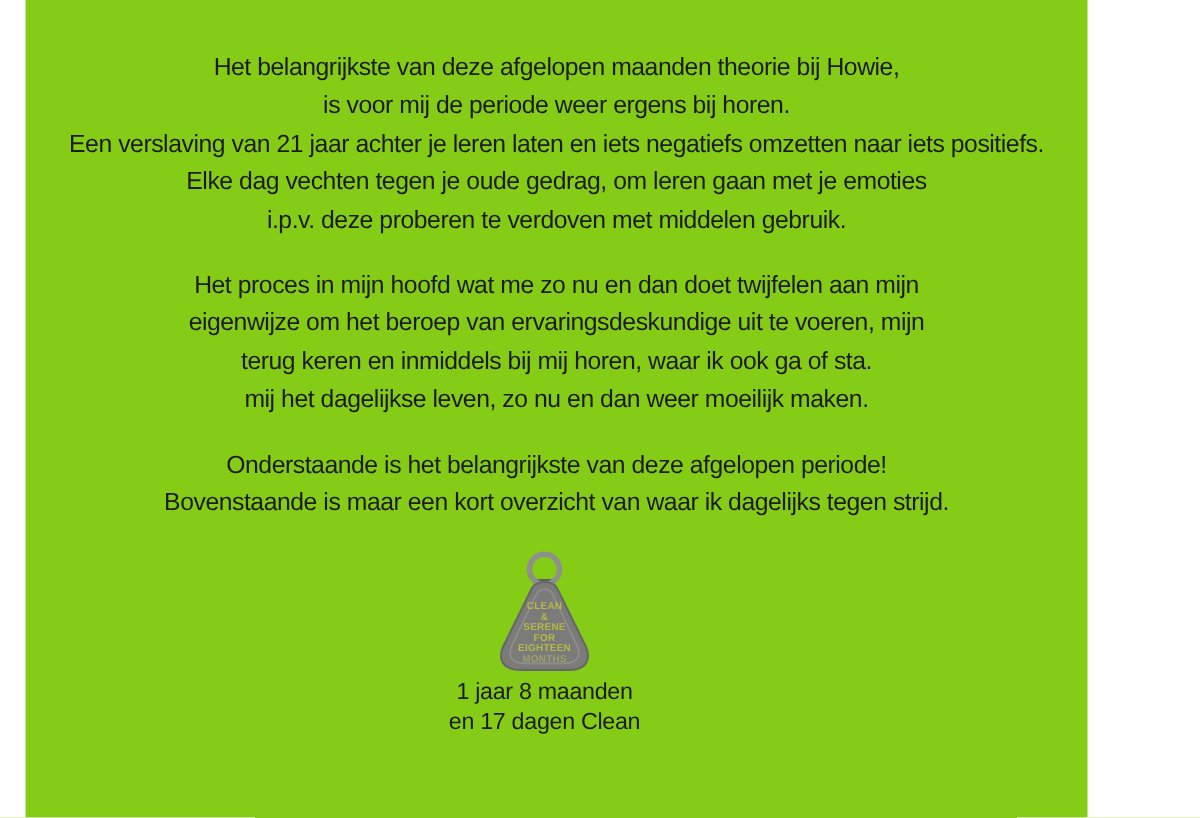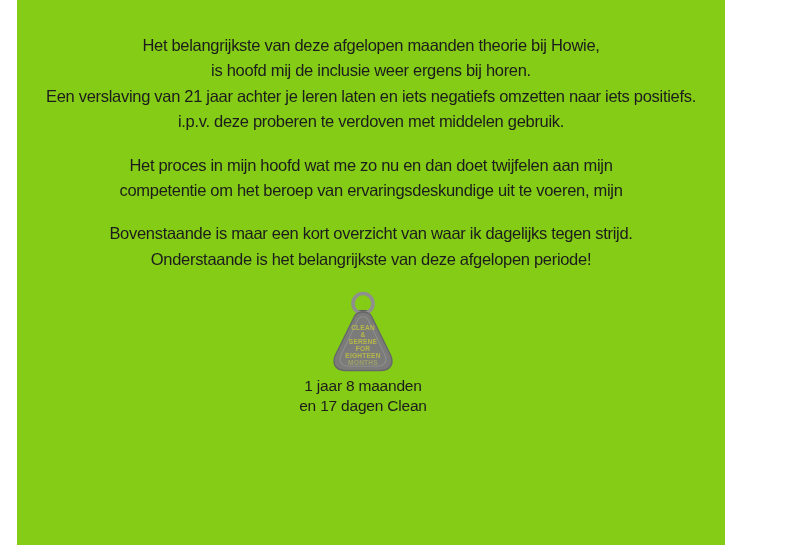--- a/index.html
+++ b/index.html
@@ -52,33 +52,36 @@
     letter-spacing: -0.2px;
   }
 </style>
 </head>
 <body>
 
 <div class="page">
 
   <div class="para">
     <div class="line">Het belangrijkste van deze afgelopen maanden theorie bij Howie,</div>
-    <div class="line"><span>is hoofd mij de inclusie </span><span class="italic-seg">weer ergens bij horen</span><span>.</span></div>
+    <div class="line"><span>is voor mij de periode </span><span class="italic-seg">weer ergens bij horen</span><span>.</span></div>
     <div class="line">Een verslaving van 21 jaar achter je leren laten en iets negatiefs omzetten naar iets positiefs.</div>
+    <div class="line">Elke dag vechten tegen je oude gedrag, om leren gaan met je emoties</div>
     <div class="line">i.p.v. deze proberen te verdoven met middelen gebruik.</div>
   </div>
 
   <div class="para">
     <div class="line">Het proces in mijn hoofd wat me zo nu en dan doet twijfelen aan mijn</div>
-    <div class="line">competentie om het beroep van ervaringsdeskundige uit te voeren, mijn</div>
+    <div class="line">eigenwijze om het beroep van ervaringsdeskundige uit te voeren, mijn</div>
+    <div class="line">terug keren en inmiddels bij mij horen, waar ik ook ga of sta.</div>
+    <div class="line">mij het dagelijkse leven, zo nu en dan weer moeilijk maken.</div>
   </div>
 
   <div class="para">
+    <div class="line">Onderstaande is het belangrijkste van deze afgelopen periode!</div>
     <div class="line">Bovenstaande is maar een kort overzicht van waar ik dagelijks tegen strijd.</div>
-    <div class="line">Onderstaande is het belangrijkste van deze afgelopen periode!</div>
   </div>
 
   <div class="figure-wrap">
     <svg class="keytag-svg" width="80" height="84" viewBox="0 0 80 84">
 
       <path d="M 34.6 20 L 45.4 20 L 48 29.5 L 32 29.5 Z" fill="#5e5e5e"></path>
 
       <circle cx="40" cy="13.5" r="10" fill="none" stroke-width="3.6" stroke="#8f8f8f"></circle>
 
       <path d="M 40 22 C 34.8 22 31.8 24.2 30.3 28.8 L 12.5 65 C 8.5 74.2 12.8 80.6 23.2 80.6 L 56.8 80.6 C 67.2 80.6 71.5 74.2 67.5 65 L 49.7 28.8 C 48.2 24.2 45.2 22 40 22 Z" stroke="#67676b" stroke-width="1.4" fill="#7b7b79"></path>

